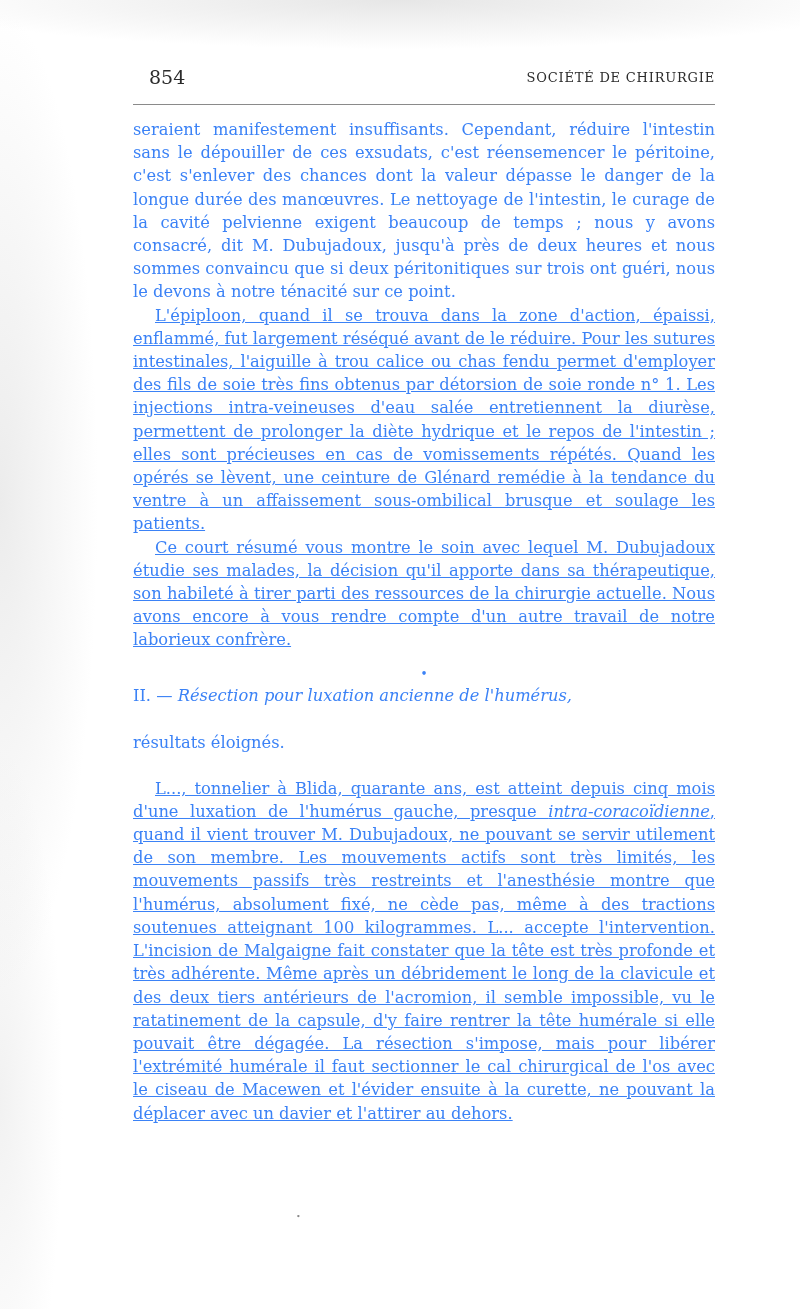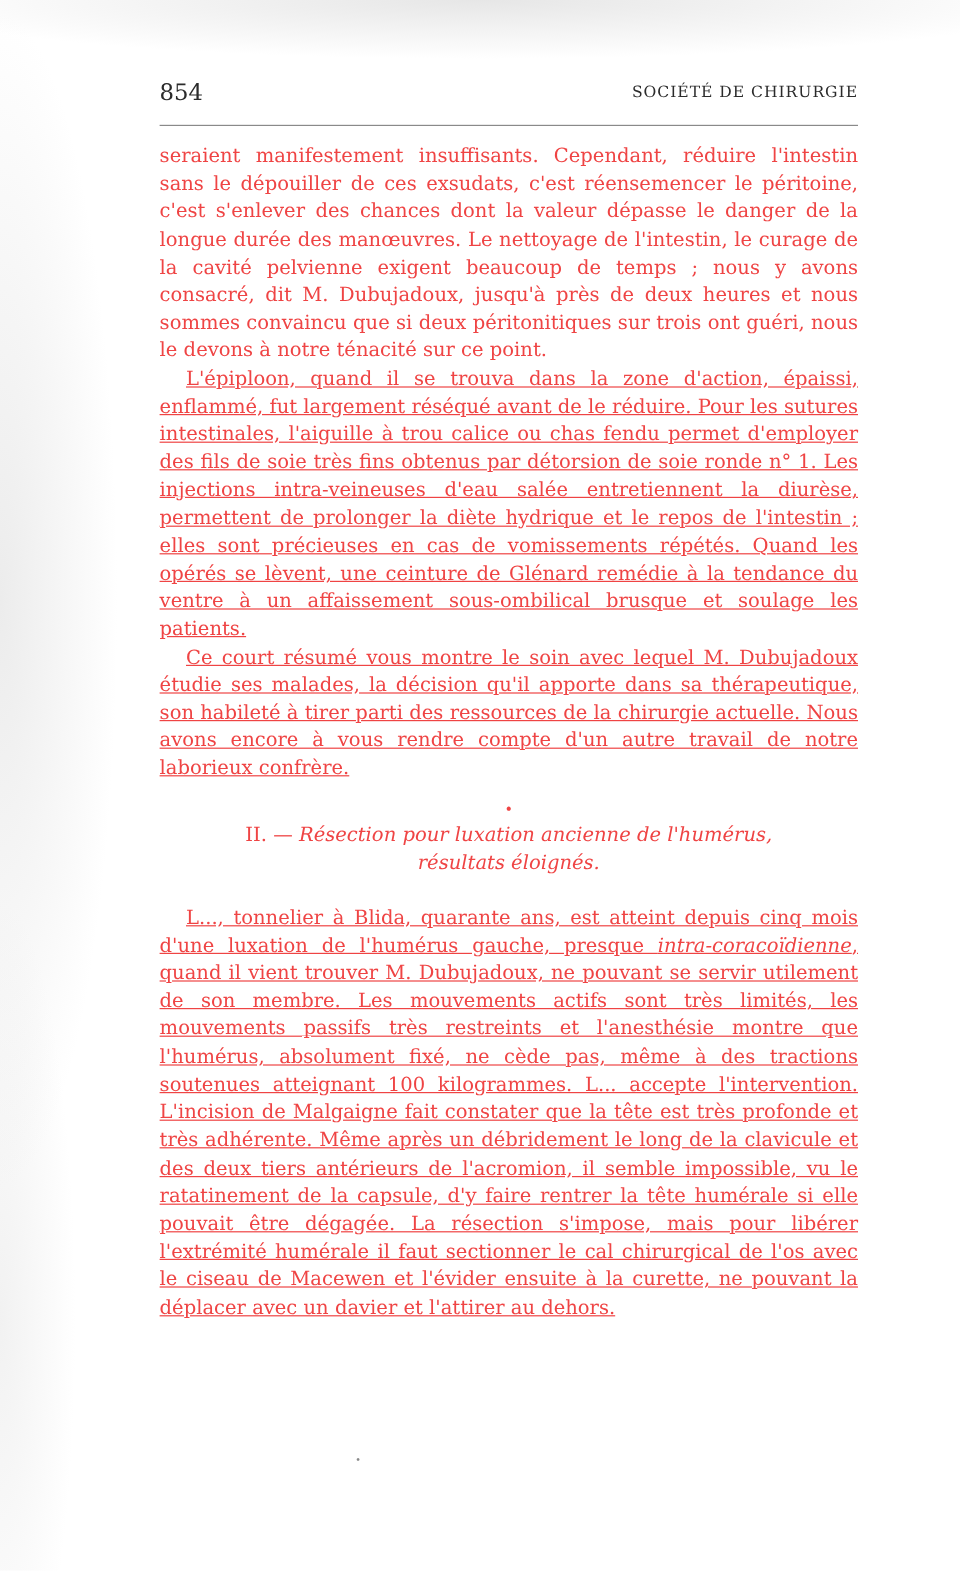--- a/index.html
+++ b/index.html
@@ -27,21 +27,21 @@
     }
     .running-head {
       position: absolute;
       left: 133px;
       top: 66px;
       width: 582px;
       height: 24px;
     }
     .page-number {
       position: absolute;
-      left: 0;
+      left: 16px;
       top: 0;
       font-size: 19px;
       font-family: "DejaVu Serif", serif;
       color: #2b2b2b;
     }
     .running-title {
       position: absolute;
       left: 0;
       right: 0;
       top: 4px;
@@ -59,52 +59,52 @@
       border-top: 1px solid #8a8a8a;
     }
     .body-text {
       position: absolute;
       left: 133px;
       top: 118px;
       width: 582px;
       font-size: 16.3px;
       line-height: 23.2px;
       text-align: justify;
-      color: #ef4444;
+      color: #3b82f6;
     }
     .body-text p {
       margin: 0;
       text-indent: 0;
     }
     .body-text p.indent {
       text-indent: 22px;
       text-decoration: underline;
     }
     .section-heading {
       margin: 0;
-      text-align: center;
+      text-align: left;
       font-size: 16.3px;
       line-height: 23px;
     }
     .dot {
       text-align: center;
       height: 20px;
       line-height: 20px;
       font-size: 12px;
       margin-top: 12px;
     }
     .roman {
       font-style: normal;
     }
     .heading-italic {
       font-style: italic;
     }
     .heading-line2 {
       display: block;
-      font-style: italic;
+      margin-top: 24px;
     }
     .spacer-after-heading {
       height: 23px;
     }
     em {
       font-style: italic;
     }
     .footer-mark {
       position: absolute;
       left: 296px;

